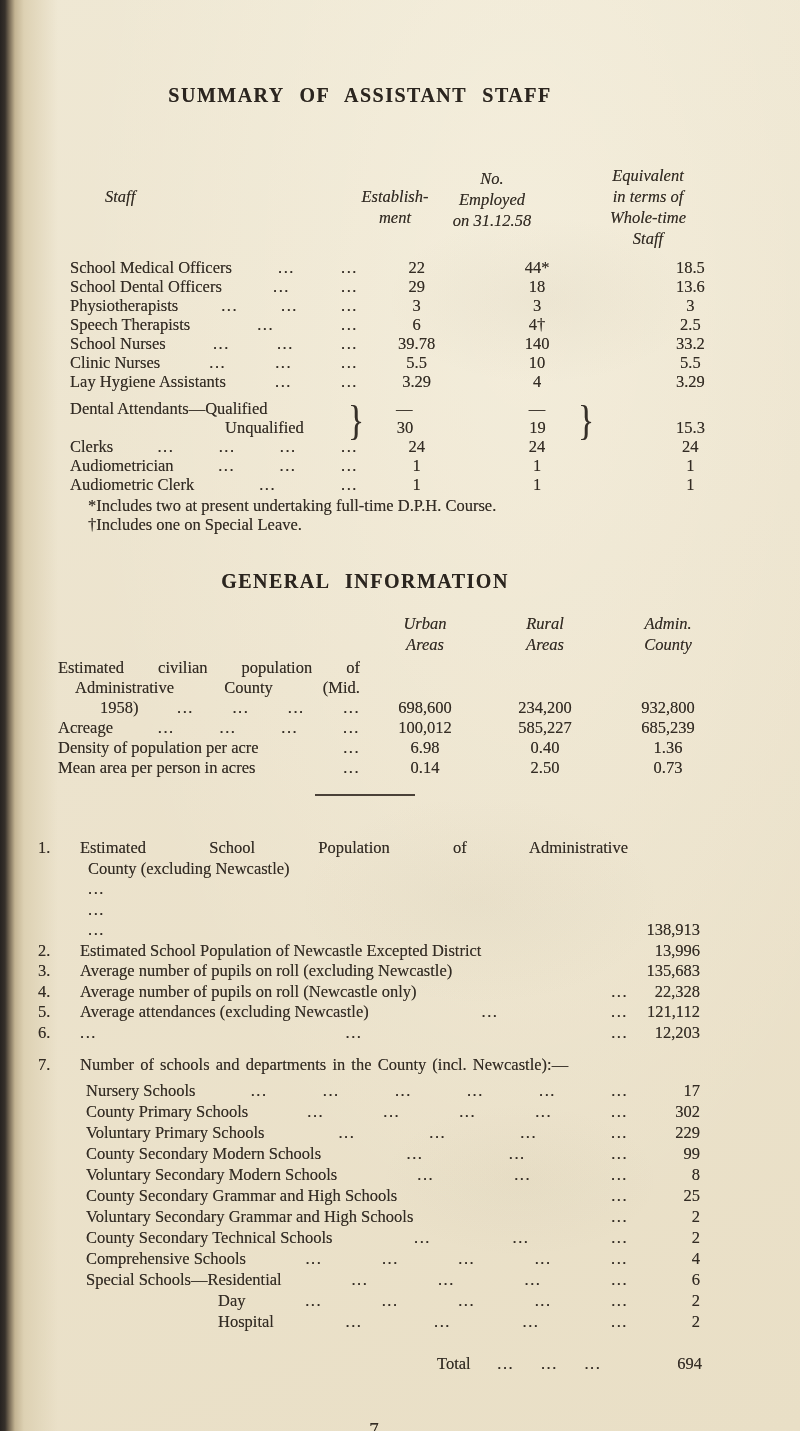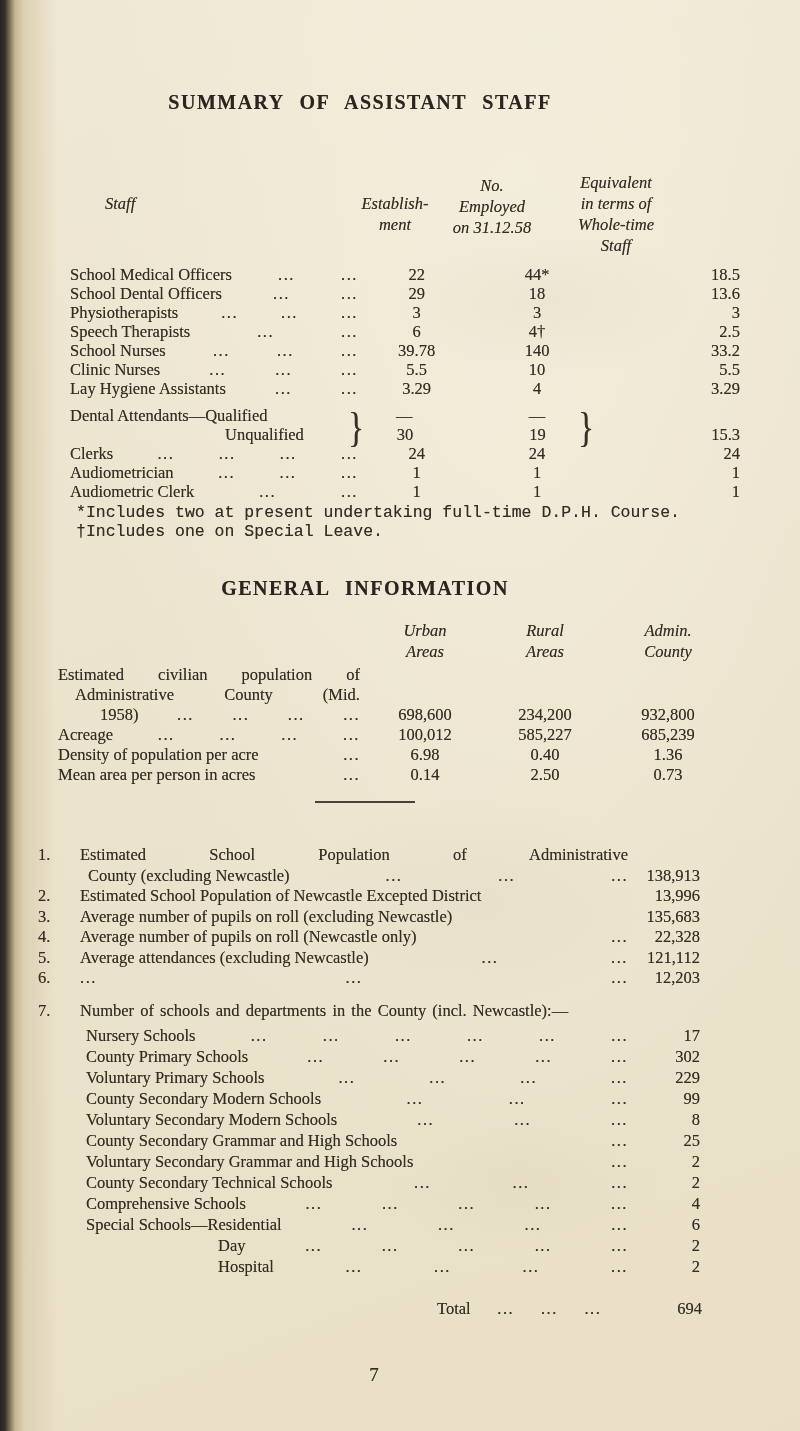--- a/index.html
+++ b/index.html
@@ -26,47 +26,47 @@
       radial-gradient(ellipse 220px 120px at 540px 300px, rgba(150,135,100,.07), rgba(0,0,0,0) 70%),
       radial-gradient(ellipse 260px 150px at 480px 900px, rgba(150,135,100,.06), rgba(0,0,0,0) 70%),
       radial-gradient(ellipse 200px 110px at 520px 1180px, rgba(150,135,100,.05), rgba(0,0,0,0) 70%);
   }
   .content{position:relative;padding:0 60px 0 70px;z-index:1;}
 
   .doc-title{
     font-weight:bold;font-size:20px;letter-spacing:1.5px;word-spacing:9px;
     text-align:center;color:#2b251f;
   }
-  .title1{padding-top:84px;padding-right:90px;margin-top:7px;}
+  .title1{padding-top:84px;padding-right:90px;}
   .title2{margin-top:36px;padding-right:80px;}
 
   
   .staff-header{position:relative;height:84px;margin-top:58px;font-style:italic;font-size:16.5px;line-height:21px;}
   .staff-header .cell{position:absolute;text-align:center;}
   .h-staff{left:35px;top:21px;}
   .h-est{left:290px;top:21px;width:70px;}
   .h-emp{left:352px;top:3px;width:140px;}
-  .h-eq{left:476px;top:0;width:140px;}
+  .h-eq{left:508px;top:0;width:140px;}
 
   
   .staff-body{position:relative;margin-top:9px;font-size:16.5px;line-height:19px;}
   .s-row{display:flex;gap:24px;}
   .s-row.gap-top{margin-top:8px;}
   .s-label{width:290px;display:flex;justify-content:space-between;}
   .s-label.ind155{padding-left:155px;}
   .s-est{width:70px;text-align:center;}
   .s-est.braced{text-align:left;padding-left:14px;}
   .s-emp{width:100px;text-align:center;margin-left:12px;}
-  .s-eq{width:100px;text-align:right;margin-left:30px;}
+  .s-eq{width:100px;text-align:center;margin-left:30px;}
   .dots{letter-spacing:1.5px;}
   .brace{position:absolute;font-size:42px;line-height:44px;transform:scaleX(.8);transform-origin:left center;color:#352f28;}
   .brace-est{left:278px;top:140px;}
   .brace-eq{left:508px;top:140px;}
 
-  .footnotes{margin-top:2px;margin-left:6px;font-size:16.5px;line-height:19px;font-family:Liberation Mono, monospace;}
+  .footnotes{margin-top:2px;margin-left:18px;font-size:16.5px;line-height:19px;}
 
   
   .gi-table{margin-left:-12px;}
   .gi-head{display:flex;font-style:italic;font-size:16.5px;line-height:21px;margin-top:20px;}
   .gi-spacer{width:302px;}
   .gi-col{text-align:center;}
   .gi-col.u,.gi-val.u{width:130px;}
   .gi-col.r,.gi-val.r{width:110px;}
   .gi-col.a,.gi-val.a{width:136px;}
   .gi-body{margin-top:3px;font-size:16.5px;line-height:20px;}
@@ -78,21 +78,21 @@
   .ind42{padding-left:42px;}
   .leader{display:flex;justify-content:space-between;}
 
   .divider{width:100px;height:2px;background:#4a4138;margin:16px 0 0 245px;}
 
   
   .items{margin-left:-32px;width:670px;margin-top:42px;font-size:16.5px;line-height:20.5px;}
   .item{display:flex;align-items:flex-end;}
   .item-num{width:42px;align-self:flex-start;}
   .item-main{flex:1;}
-  .item-main .ind8{padding-left:8px;}
+  .item-main .ind8{padding-left:8px;flex-direction:column;}
   .item-val{width:80px;text-align:right;padding-right:8px;}
 
   .item7{margin-top:12px;}
   .item7-head{display:flex;word-spacing:2px;}
   .schools{margin-left:42px;padding-left:6px;margin-top:4px;line-height:21px;}
   .sch-row{display:flex;}
   .sch-row .leader{flex:1;}
   .sch-row .leader.ind132{padding-left:132px;}
 
   .total-line{display:flex;align-items:center;margin-left:351px;}

